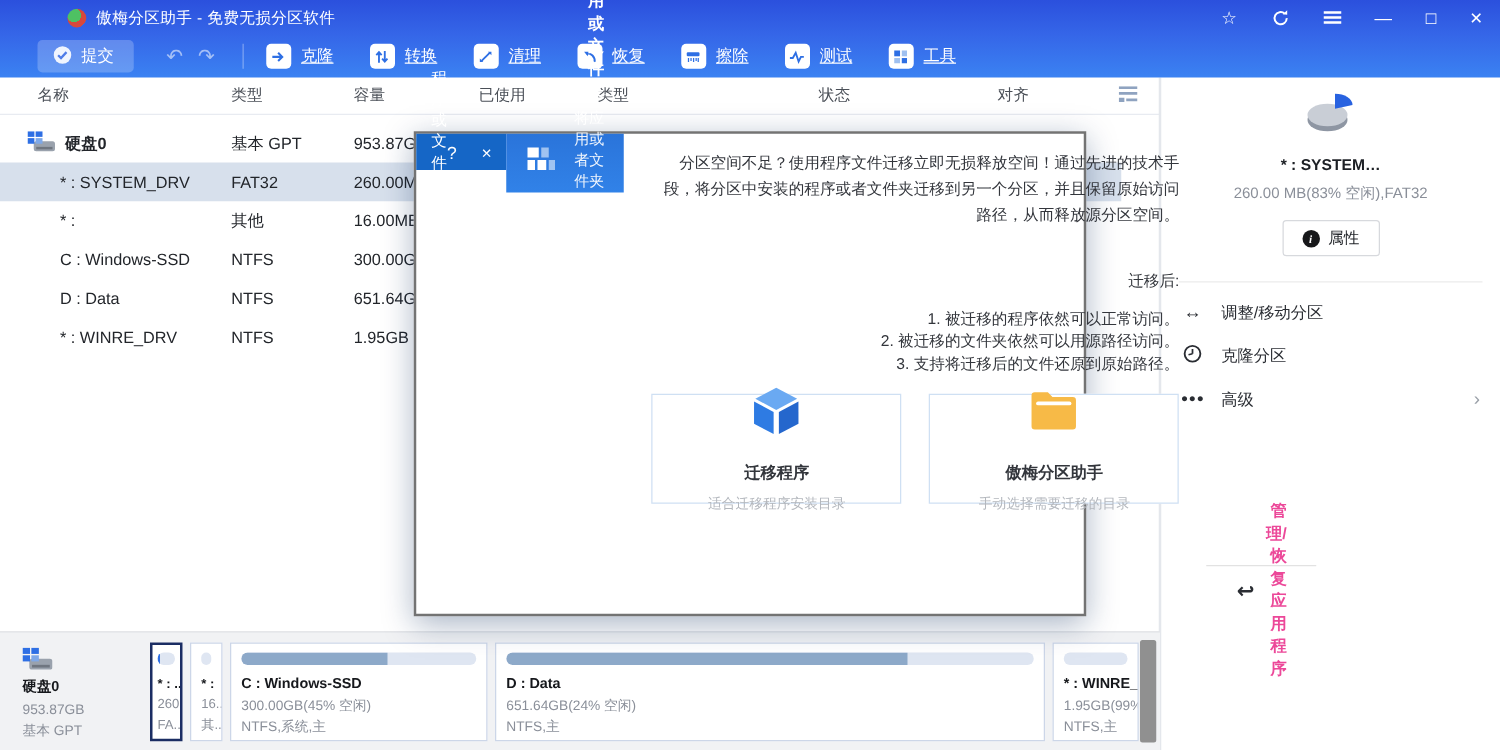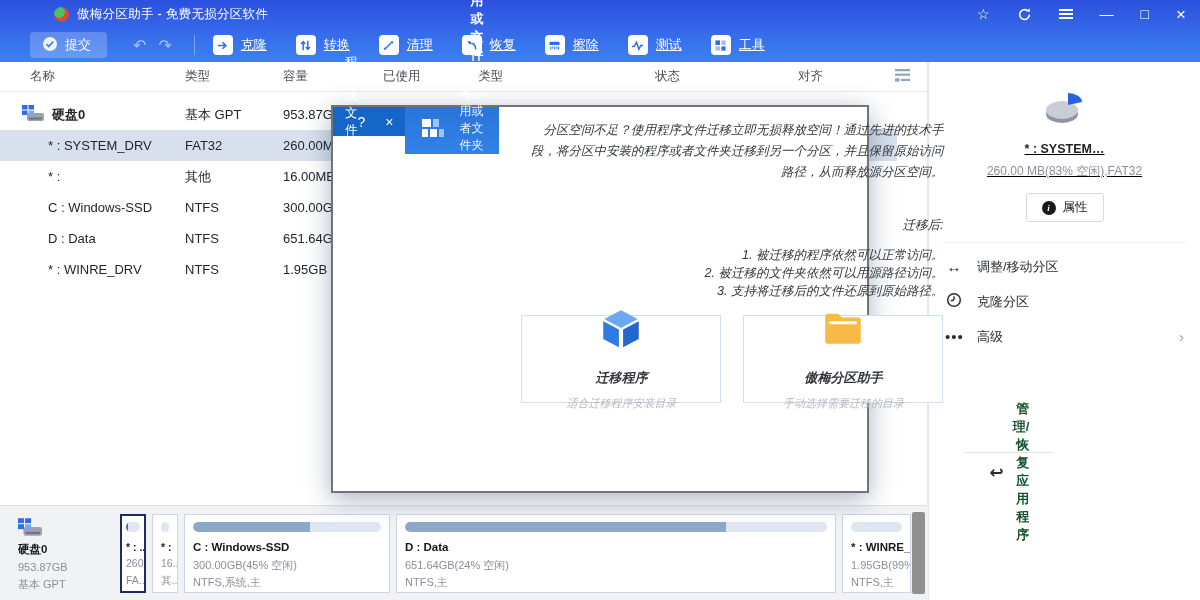--- a/index.html
+++ b/index.html
@@ -36,21 +36,21 @@
   .t-row { display:flex; align-items:center; height:31px; width:897px; font-size:13px; color:#22252a; }
   .t-row.selected { background:#d7e0ec; }
   .c1 { width:185px; display:flex; align-items:center; padding-left:48px; }
   .c1.disk { padding-left:22px; gap:8px; font-weight:bold; }
   .c2 { width:98px; } .c3 { width:100px; }
   .vline { position:absolute; top:0; bottom:-95px; left:927px; width:1px; background:#e4e7ec; }
 
   
   .sidebar { position:absolute; top:62px; left:928px; right:0; bottom:0; background:#fff; border-left:1px solid #e4e7ec;
              display:flex; flex-direction:column; }
-  .sb-top { padding-top:26px; text-align:center;text-decoration:underline; }
+  .sb-top { padding-top:8px; text-align:center; }
   .sb-name { font-size:12.5px; font-weight:bold; color:#1d2025; margin-top:8px; }
   .sb-info { font-size:12px; color:#8a8f99; margin-top:7px; }
   .props-btn { display:inline-flex; align-items:center; gap:7px; margin-top:13px; border:1px solid #d7d9dd; border-radius:3px;
                background:#fff; padding:5px 15px; font-size:12.5px; color:#1d2025; cursor:pointer; }
   .info-dot { width:14px; height:14px; border-radius:50%; background:#17181a; color:#fff; font-size:9px; font-style:italic;
               font-weight:bold; display:flex; align-items:center; justify-content:center; font-family:"Liberation Serif",serif; }
   .sb-div { height:1px; background:#ececec; margin:20px 14px 6px; }
   .sb-item { display:flex; align-items:center; gap:14px; height:35px; padding:0 16px; font-size:13px; color:#2a2d33; cursor:pointer; }
   .sb-item .glyph { width:18px; text-align:center; color:#2a2d33; font-size:15px; }
   .sb-chevron { margin-left:auto; color:#9aa0a8; font-size:15px; }
@@ -70,32 +70,32 @@
   .bscroll { position:absolute; left:912px; top:6px; width:13px; height:82px; background:#909090; border-radius:2px; }
 
   
   .dialog { position:absolute; left:331px; top:105px; width:538px; height:388px; background:#fff; z-index:20;
             border:2px solid #737373; box-shadow:0 6px 24px rgba(10,40,90,.35); display:flex; flex-direction:row;text-align:right; }
   .dlg-titlebar { height:29px; background:#1566c6; display:flex; align-items:center; padding:0 12px; color:#fff; font-size:12.5px; }
   .dlg-tb-btns { margin-left:auto; display:flex; gap:20px; font-size:14px; }
   .dlg-header { height:47px; background:linear-gradient(180deg,#2a74da,#3182e8); display:flex; align-items:center; padding:0 16px; gap:12px; }
   .dlg-h-title { color:#fff; font-size:13px; font-weight:bold; }
   .dlg-h-sub { color:rgba(255,255,255,.92); font-size:12px; margin-top:4px; }
-  .dlg-body { padding:13px 22px 0; font-size:12.5px; color:#33363c; line-height:1.68;font-style:italic; }
+  .dlg-body { padding:13px 22px 0; font-size:12.5px; color:#33363c; line-height:1.68; }
   .dlg-after { margin-top:32px; }
   .dlg-points { margin-top:10px; }
   .dlg-points div { line-height:1.45; }
   .cards { display:flex; justify-content:center; gap:22px; margin-top:15px; }
   .card { width:200px; height:88px; border:1px solid #cfe0f3; background:#fff; display:flex; flex-direction:column;
           align-items:center; justify-content:center; cursor:pointer; }
   .card-title { font-size:13px; font-weight:bold; color:#33363c; margin-top:8px; }
   .card-sub { font-size:11px; color:#b3b7bd; margin-top:5px; }
   .dlg-footer { margin-top:auto; border-top:1px solid #e2e2e2; height:39px; display:flex; align-items:center; padding:0 24px; gap:9px; }
   .back-glyph { font-size:17px; color:#2a2d33; font-weight:bold; line-height:1; }
-  .dlg-footer-link { font-size:13px; font-weight:bold; color:#14532d; cursor:pointer; }
+  .dlg-footer-link { font-size:13px; font-weight:bold; color:#ec4899; cursor:pointer; }
 </style>
 </head>
 <body>
 
 <div id="app">
 
   <div class="header">
     <div class="titlebar">
       <span class="app-logo"></span>
       <span class="app-title">傲梅分区助手 - 免费无损分区软件</span>

